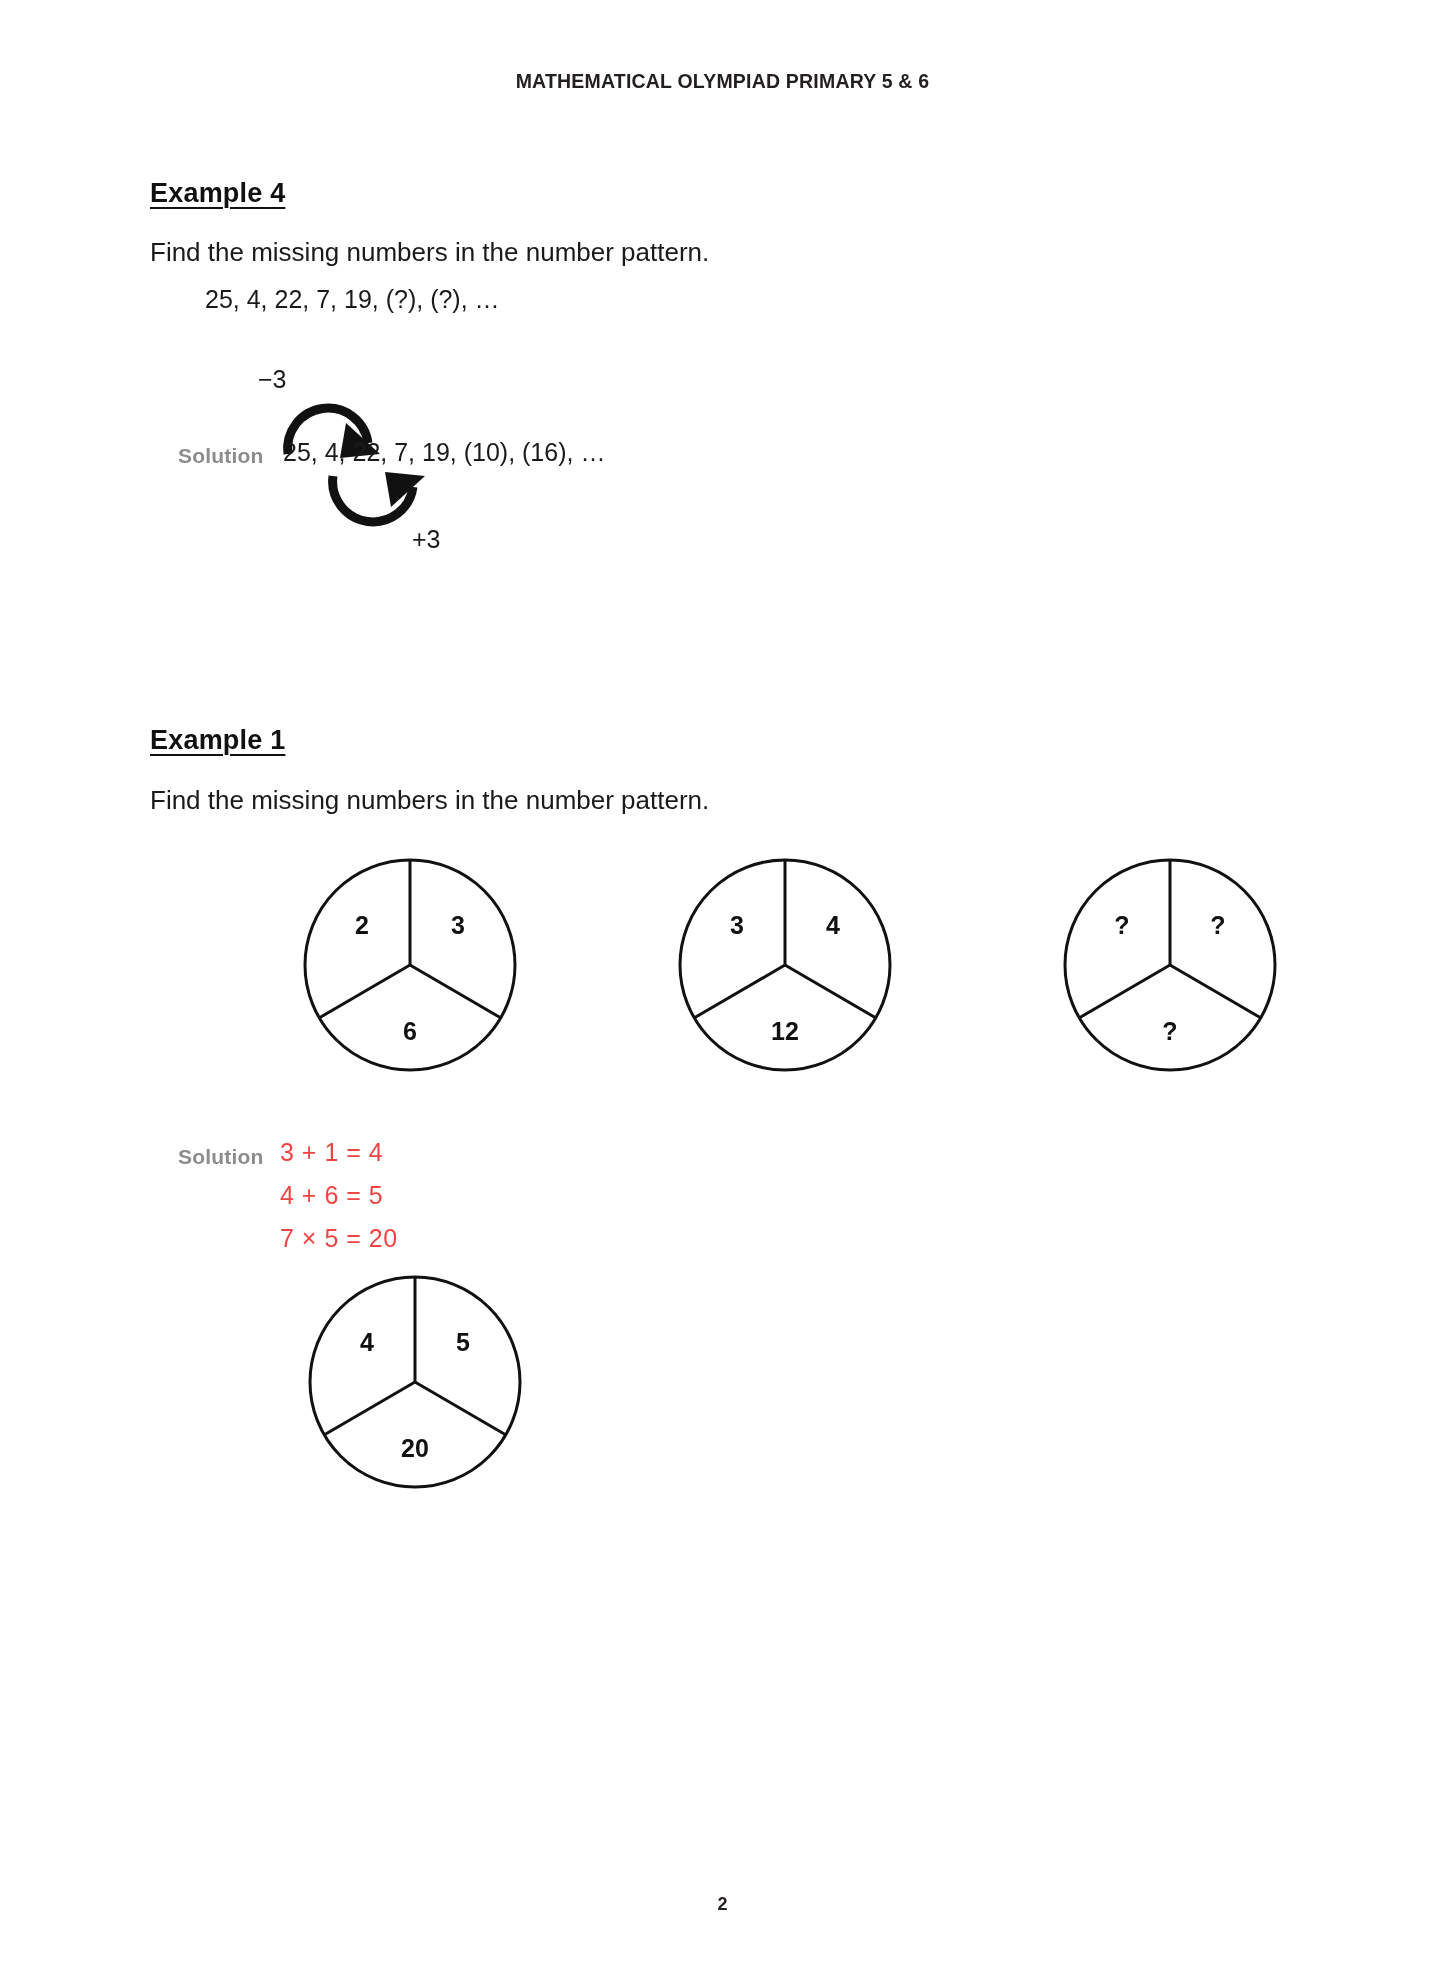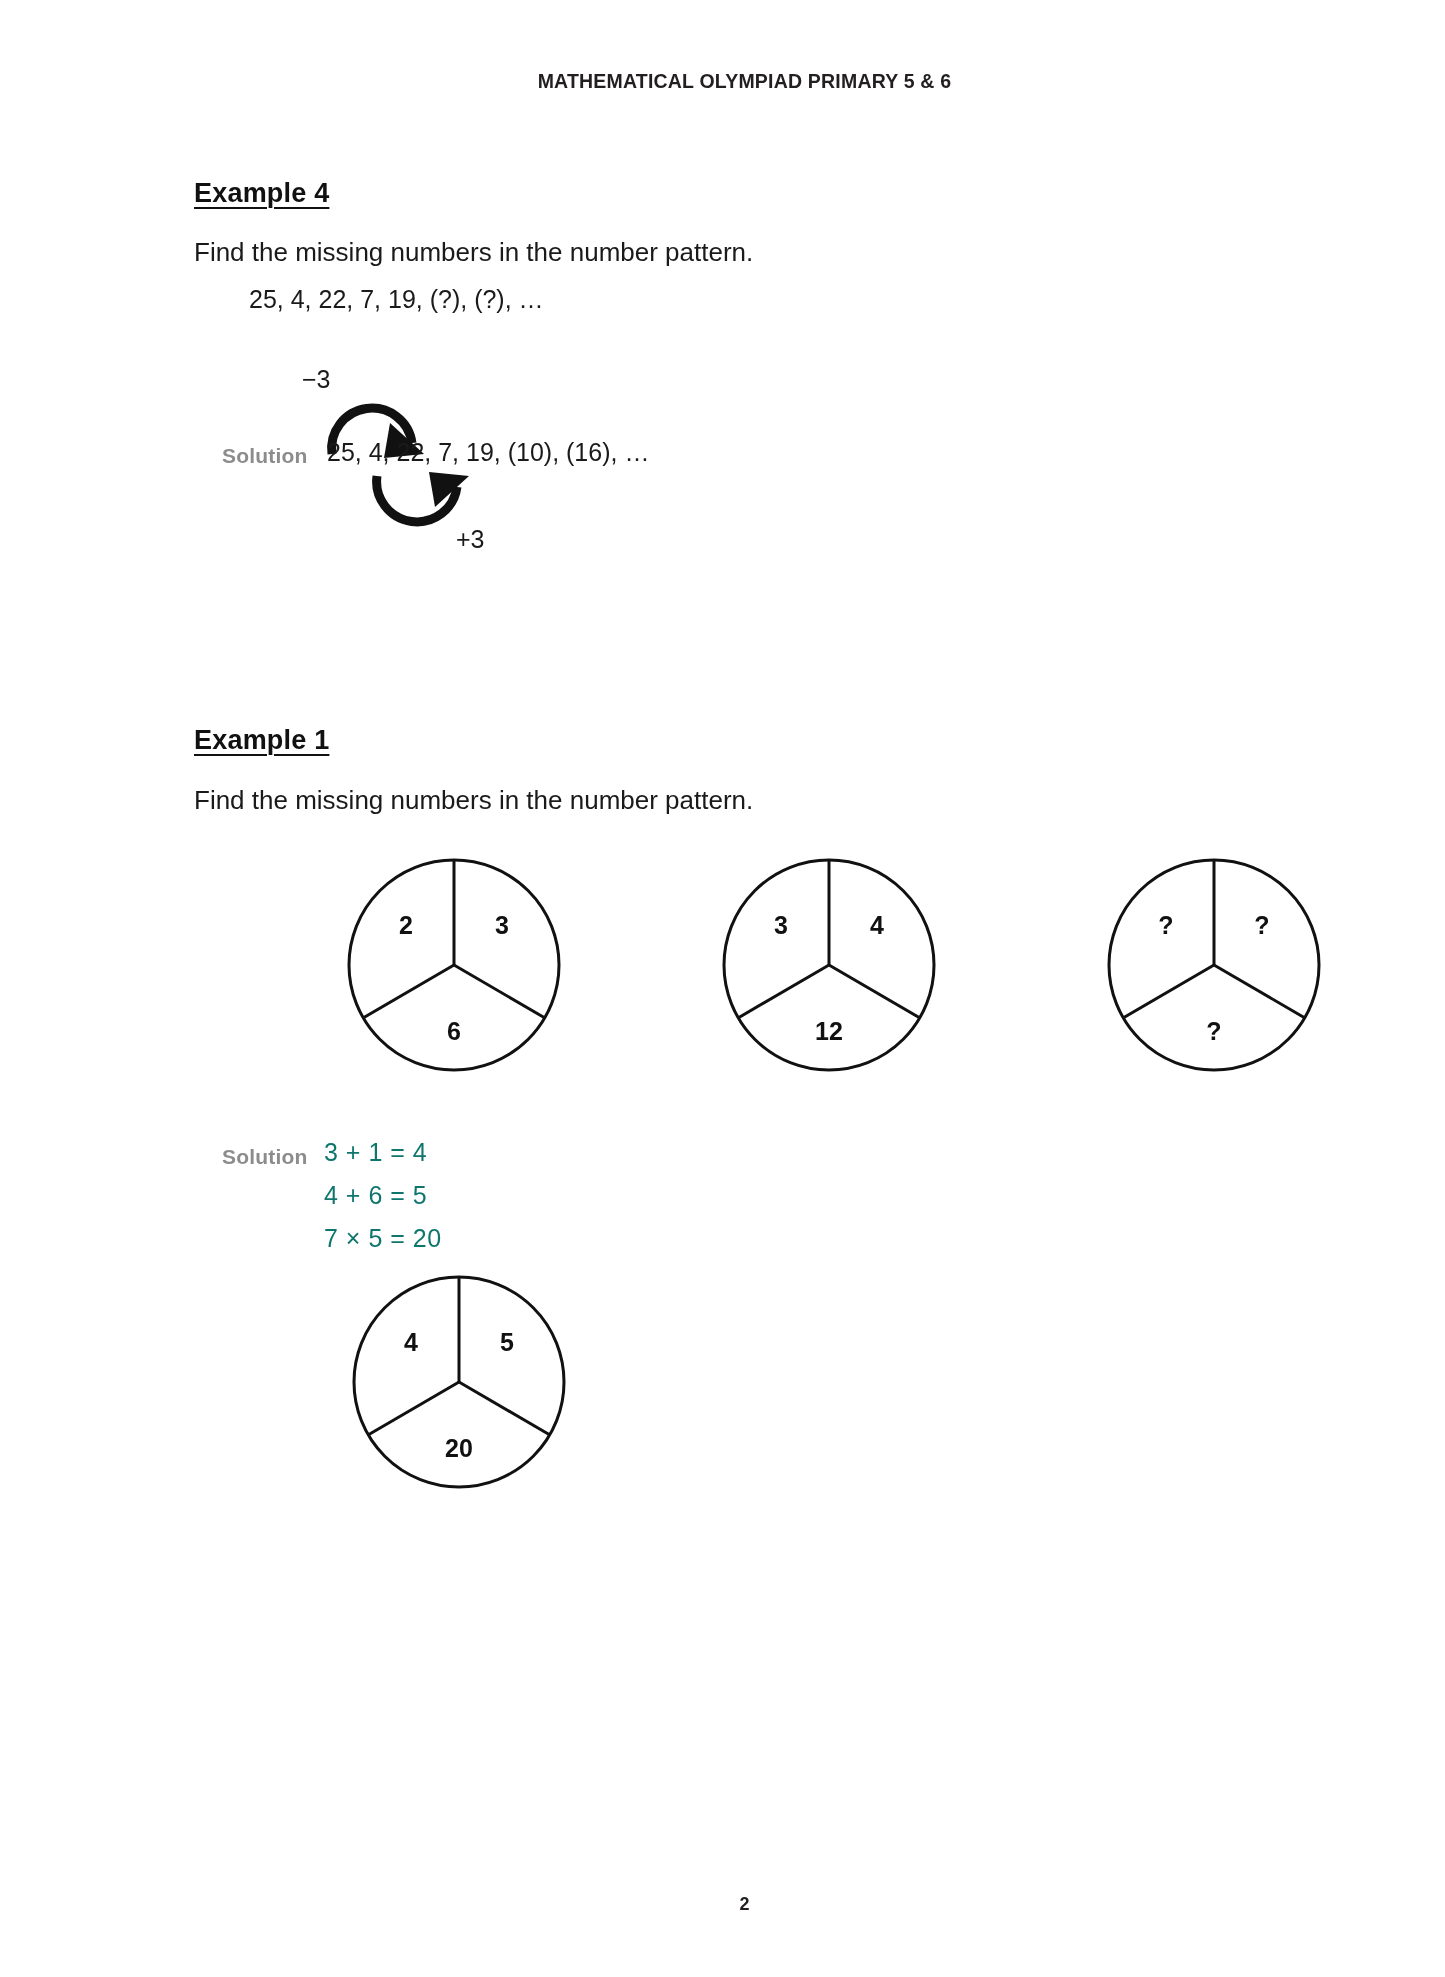--- a/index.html
+++ b/index.html
@@ -14,21 +14,20 @@
     position: relative;
     font-family: "Liberation Sans", sans-serif;
     color: #1a1a1a;
     overflow: hidden;
   }
 
   .page {
     position: absolute;
     inset: 0;
     background: #fff;
-    margin-left: 44px;
   }
 
   
   .running-header {
     position: absolute;
     top: 70px;
     left: 0;
     width: 100%;
     text-align: center;
     font-size: 19.5px;
@@ -68,21 +67,21 @@
     letter-spacing: 0.2px;
   }
   .op-label {
     position: absolute;
     font-size: 25px;
     color: #1a1a1a;
   }
   .eq-line {
     position: absolute;
     font-size: 25px;
-    color: #0f766e;
+    color: #ef4444;
     white-space: nowrap;
     letter-spacing: 0.5px;
   }
   .page-number {
     position: absolute;
     bottom: 62px;
     left: 0;
     width: 100%;
     text-align: center;
     font-size: 18px;

